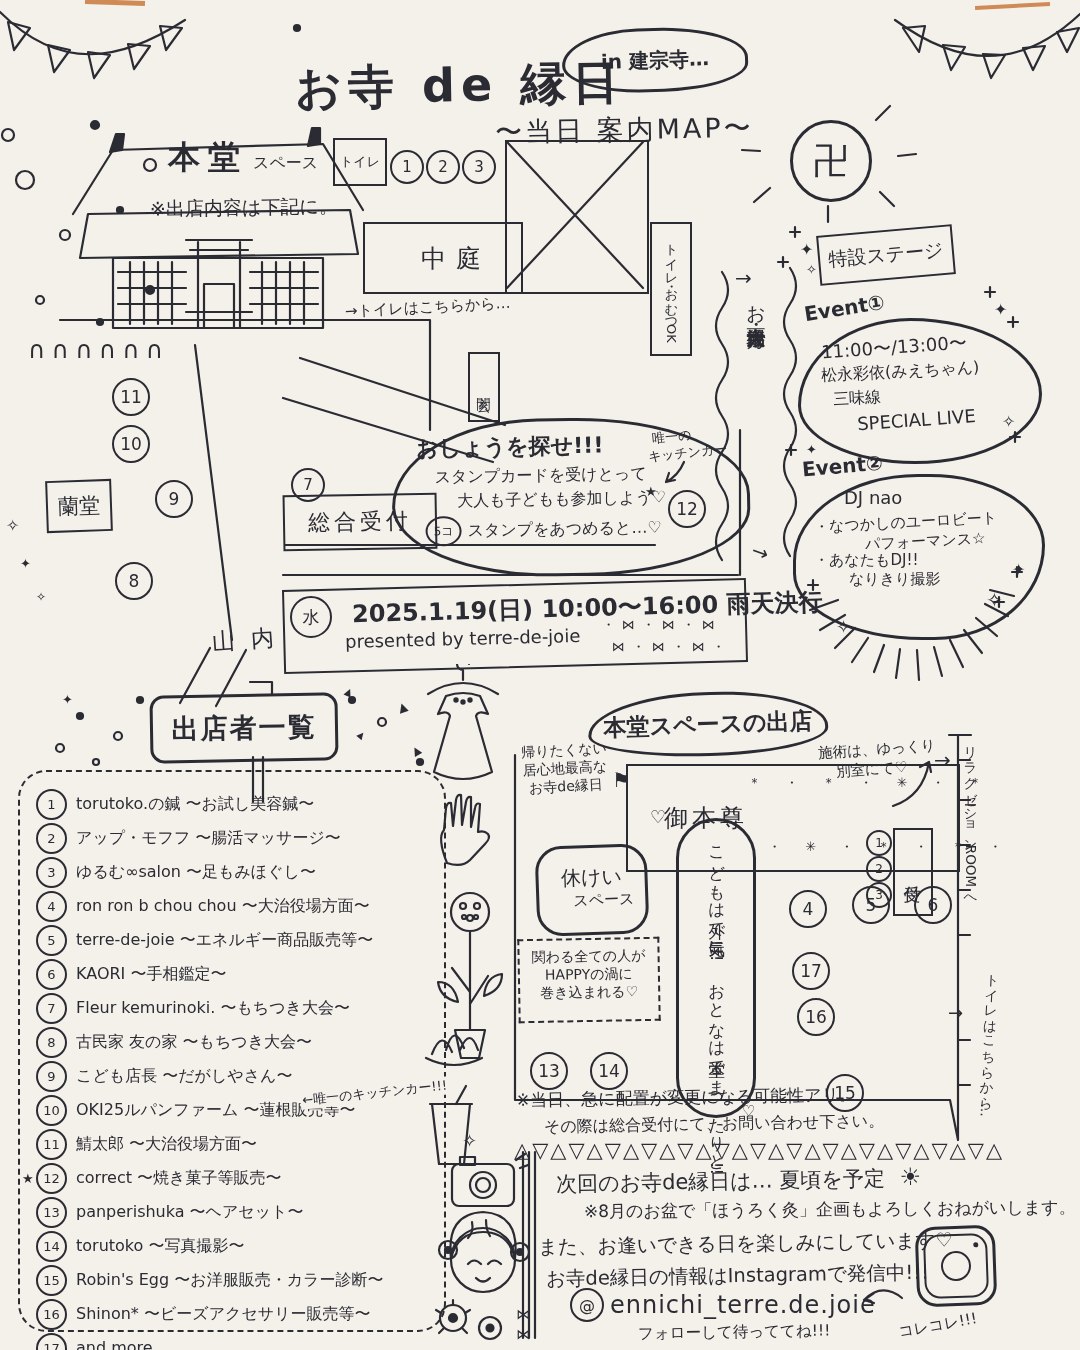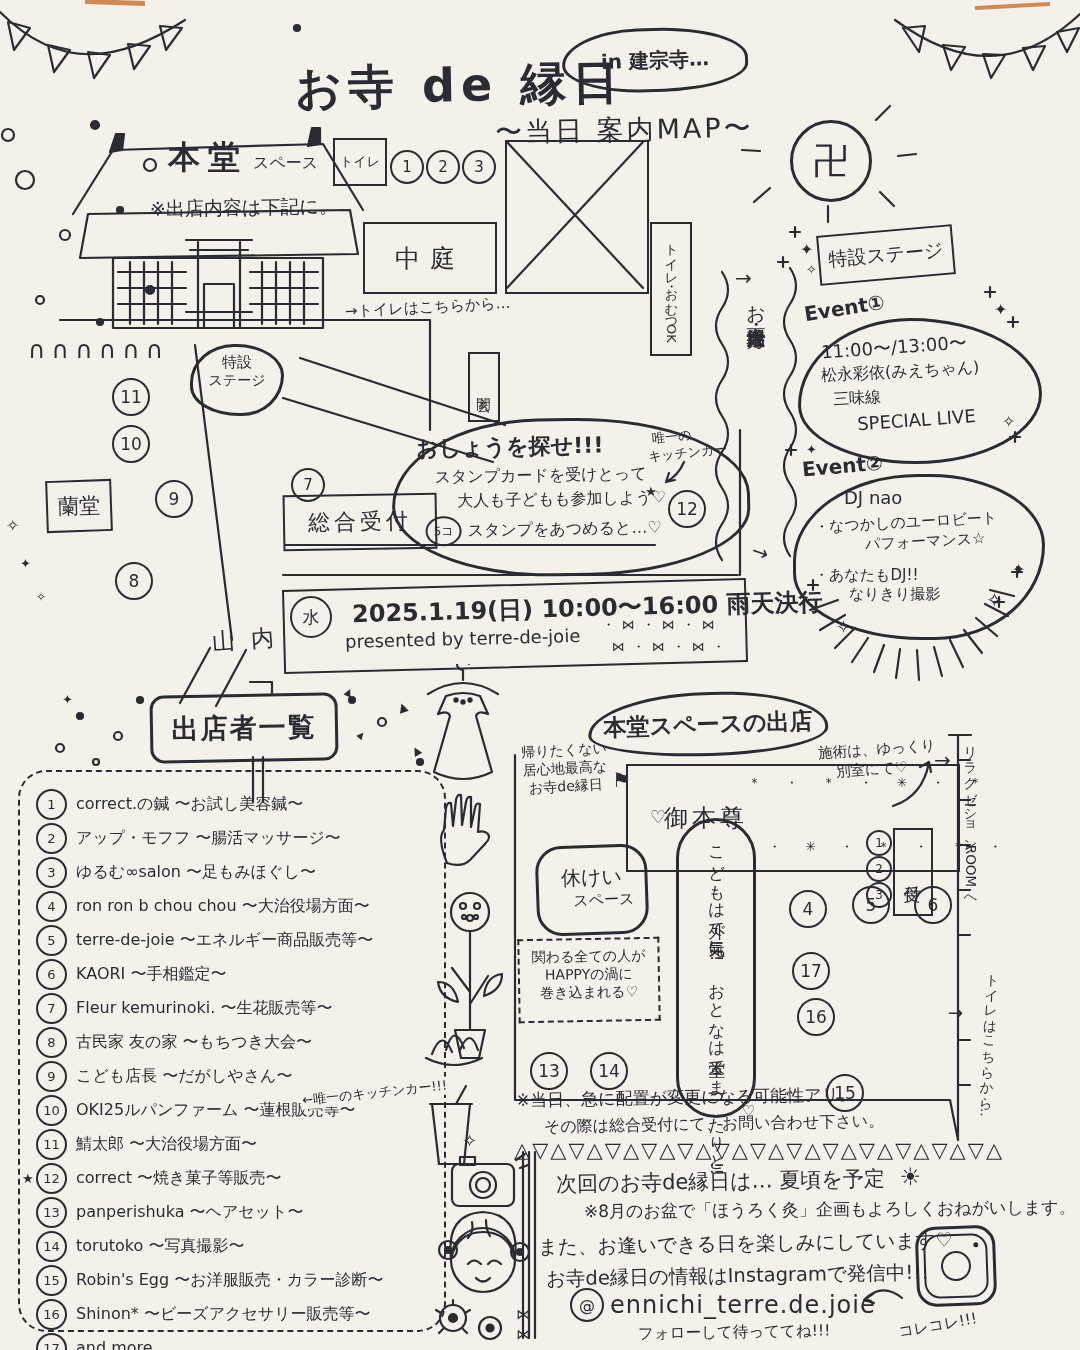--- a/index.html
+++ b/index.html
@@ -127,21 +127,21 @@
   <div class="badge s30 a" style="left:390px;top:150px;">
       <span>1</span>
     </div>
   <div class="badge s30 a" style="left:426px;top:150px;">
       <span>2</span>
     </div>
   <div class="badge s30 a" style="left:462px;top:150px;">
       <span>3</span>
     </div>
 
-  <div class="a bx" style="left:363px;top:222px;width:130px;height:68px;display:flex;align-items:center;justify-content:center;">
+  <div class="a bx" style="left:363px;top:222px;width:130px;height:68px;display:flex;align-items:center;justify-content:center;padding-left:26px;">
     <span style="font-size:25px;letter-spacing:10px;">中庭</span>
   </div>
   <div class="a bx" style="left:505px;top:140px;width:140px;height:150px;"></div>
   <div class="a bx" style="left:650px;top:222px;width:38px;height:130px;display:flex;align-items:center;justify-content:center;">
     <span class="vt" style="font-size:13px;">トイレ・おむつOK</span>
   </div>
   <div class="a nw" style="left:345px;top:298px;font-size:15px;transform:rotate(-3deg);">→トイレはこちらから…</div>
 
   <div class="a nw" style="left:28px;top:336px;font-size:24px;letter-spacing:6px;">∩∩∩∩∩∩</div>
   <div class="badge a" style="left:112px;top:378px;">
@@ -151,24 +151,20 @@
       <span>10</span>
     </div>
   <div class="badge a" style="left:155px;top:480px;">
       <span>9</span>
     </div>
   <div class="badge a" style="left:115px;top:562px;">
       <span>8</span>
     </div>
   <div class="a bx" style="left:46px;top:480px;width:62px;height:48px;display:flex;align-items:center;justify-content:center;transform:rotate(-2deg);">
     <span style="font-size:21px;">蘭堂</span>
-  </div>
-  <div class="a blob c" style="left:190px;top:344px;width:88px;height:60px;padding-top:6px;">
-    <div style="font-size:15px;">特設</div>
-    <div style="font-size:14px;">ステージ</div>
   </div>
   <div class="a bx" style="left:468px;top:352px;width:28px;height:66px;display:flex;align-items:center;justify-content:center;">
     <span class="vt" style="font-size:14px;">玄関</span>
   </div>
 
   <div class="badge s30 a" style="left:291px;top:468px;">
       <span>7</span>
     </div>
   <div class="a bx" style="left:283px;top:494px;width:150px;height:52px;display:flex;align-items:center;justify-content:center;transform:rotate(-1deg);">
     <span style="font-size:22px;letter-spacing:4px;">総合受付</span>
@@ -214,21 +210,21 @@
     <div style="font-size:18px;transform:rotate(-4deg);">11:00〜/13:00〜</div>
     <div style="font-size:16px;margin-top:3px;transform:rotate(-3deg);">松永彩依(みえちゃん)</div>
     <div style="font-size:16px;margin:3px 0 0 12px;transform:rotate(-3deg);">三味線</div>
     <div style="font-size:18px;margin:2px 0 0 36px;transform:rotate(-4deg);">SPECIAL LIVE</div>
   </div>
   <div class="a nw" style="left:802px;top:454px;font-size:20px;font-weight:bold;transform:rotate(-5deg);">Event②</div>
   <div class="a blob" style="left:793px;top:474px;width:228px;height:150px;padding:10px 0 0 18px;border-radius:52% 48% 46% 54%/55% 45% 60% 42%;">
     <div style="font-size:18px;margin-left:30px;">DJ nao</div>
     <div style="font-size:15px;margin-top:4px;transform:rotate(-3deg);">・なつかしのユーロビート</div>
     <div style="font-size:15px;margin-left:36px;transform:rotate(-3deg);">　パフォーマンス☆</div>
-    <div style="font-size:15px;margin-top:16px;">・あなたもDJ!!</div>
+    <div style="font-size:15px;margin-top:1px;">・あなたもDJ!!</div>
     <div style="font-size:15px;margin-left:20px;">　なりきり撮影</div>
   </div>
   <span class="spark" style="left:800px;top:240px;">✦</span>
   <span class="spark" style="left:806px;top:262px;font-size:13px;">✧</span>
   <span class="spark" style="left:994px;top:300px;">✦</span>
   <span class="spark" style="left:1002px;top:412px;">✧</span>
   <span class="spark" style="left:806px;top:442px;font-size:13px;">✦</span>
   <span class="spark" style="left:986px;top:588px;font-size:20px;">✧</span>
   <span class="spark" style="left:1012px;top:560px;">✦</span>
   <span class="spark" style="left:836px;top:616px;font-size:18px;">✧</span>
@@ -241,21 +237,21 @@
   <span class="spark" style="left:358px;top:730px;font-size:9px;transform:rotate(40deg);">▲</span>
   <span class="spark" style="left:412px;top:744px;font-size:11px;transform:rotate(-30deg);">▲</span>
   <span class="spark" style="left:62px;top:692px;font-size:13px;">✦</span>
   <span class="spark" style="left:20px;top:556px;font-size:13px;">✦</span>
   <span class="spark" style="left:6px;top:516px;">✧</span>
   <span class="spark" style="left:36px;top:590px;font-size:12px;">✧</span>
 
   <div class="a dash" style="left:18px;top:770px;width:428px;height:562px;border-radius:28px;padding:17px 10px 0 16px;box-sizing:border-box;">
     <div class="v-row">
         <span class="v-num">1</span>
-        <span class="v-label">correct.の鍼 〜お試し美容鍼〜</span>
+        <span class="v-label">torutoko.の鍼 〜お試し美容鍼〜</span>
       </div>
     <div class="v-row">
         <span class="v-num">2</span>
         <span class="v-label">アップ・モフフ 〜腸活マッサージ〜</span>
       </div>
     <div class="v-row">
         <span class="v-num">3</span>
         <span class="v-label">ゆるむ∞salon 〜足もみほぐし〜</span>
       </div>
     <div class="v-row">
@@ -265,21 +261,21 @@
     <div class="v-row">
         <span class="v-num">5</span>
         <span class="v-label">terre-de-joie 〜エネルギー商品販売等〜</span>
       </div>
     <div class="v-row">
         <span class="v-num">6</span>
         <span class="v-label">KAORI 〜手相鑑定〜</span>
       </div>
     <div class="v-row">
         <span class="v-num">7</span>
-        <span class="v-label">Fleur kemurinoki. 〜生花販売等〜</span>
+        <span class="v-label">Fleur kemurinoki. 〜もちつき大会〜</span>
       </div>
     <div class="v-row">
         <span class="v-num">8</span>
         <span class="v-label">古民家 友の家 〜もちつき大会〜</span>
       </div>
     <div class="v-row">
         <span class="v-num">9</span>
         <span class="v-label">こども店長 〜だがしやさん〜</span>
       </div>
     <div class="v-row">

